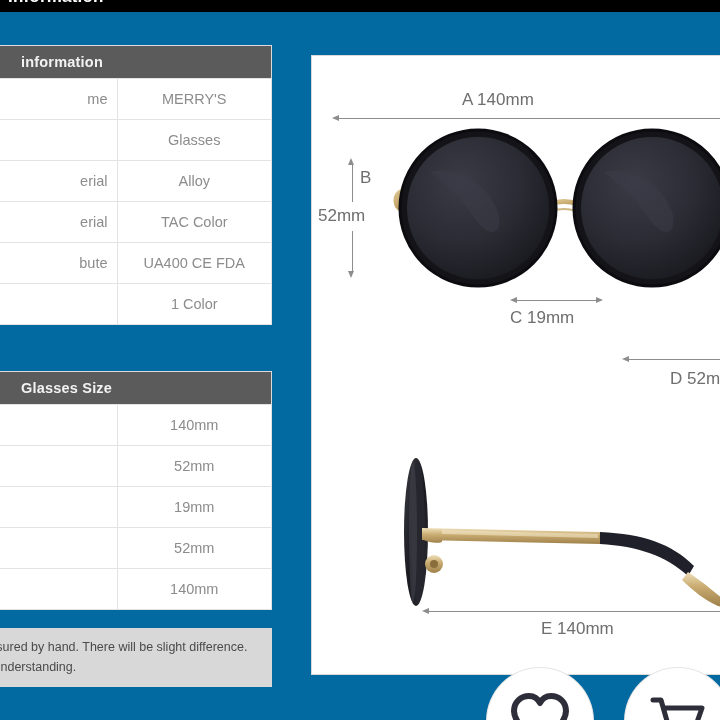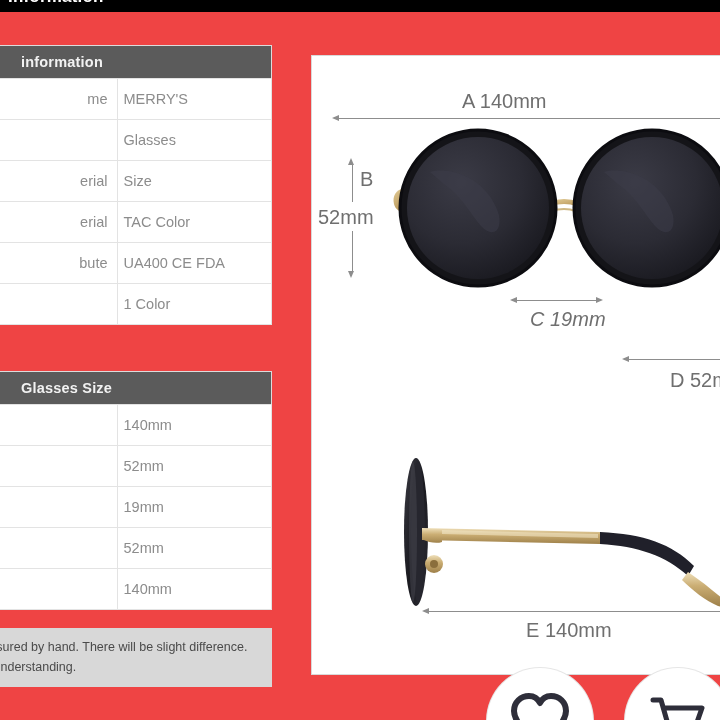--- a/index.html
+++ b/index.html
@@ -6,21 +6,21 @@
   html, body {
     width: 720px; height: 720px;
     overflow: hidden;
     font-family: "Liberation Sans", sans-serif;
     background: #efefef;
   }
 
   #app {
     position: relative;
     width: 720px; height: 720px;
-    background: #ef4444;
+    background: #0369a1;
     overflow: hidden;
   }
 
   
   .topbar {
     position: absolute;
     top: -12px; left: 0;
     width: 720px; height: 24px;
     background: #000000;
     overflow: hidden;
@@ -67,20 +67,21 @@
     padding: 0 6px;
     background: #ffffff;
   }
   .spec-table td.k {
     width: 80px;
     text-align: right;
     padding-right: 9px;
     color: #8c8c8c;
   }
   .spec-table td.v {
+    text-align: center;
     color: #8c8c8c;
     margin-top: 28px;
   }
 
   .table-gap { height: 46px; }
 
   
   .note {
     margin-top: 18px;
     width: 310px;
@@ -101,21 +102,21 @@
     top: 55px; left: 311px;
     width: 426px; height: 620px;
     background: #ffffff;
     border: 1px solid #d9d9d9;
     overflow: hidden;
   }
 
   .dim-label {
     position: absolute;
     color: #6f6f6f;
-    font-size: 20px;
+    font-size: 17px;
     white-space: nowrap;
   }
 
   
   .hline {
     position: absolute;
     height: 1px;
     background: #8d8d8d;
   }
   .vline {
@@ -176,21 +177,21 @@
         <tr>
           <td class="k">me</td>
           <td class="v">MERRY'S</td>
         </tr>
         <tr>
           <td class="k"></td>
           <td class="v">Glasses</td>
         </tr>
         <tr>
           <td class="k">erial</td>
-          <td class="v">Size</td>
+          <td class="v">Alloy</td>
         </tr>
         <tr>
           <td class="k">erial</td>
           <td class="v">TAC Color</td>
         </tr>
         <tr>
           <td class="k">bute</td>
           <td class="v">UA400 CE FDA</td>
         </tr>
         <tr>
@@ -281,21 +282,21 @@
         <circle cx="262" cy="100" r="78" fill="#141418"></circle>
         <circle cx="262" cy="100" r="71" fill="url(#lensGrad)"></circle>
         <path d="M214,64 C234,58 270,70 282,104 C286,116 282,126 274,124 C260,120 252,92 228,76 Z" fill="#3c3c48" opacity=".55"></path>
         <circle cx="262" cy="100" r="78" fill="none" stroke="#0c0c10" stroke-width="3"></circle>
       </svg>
     </div>
 
     <div class="arrow-l" style="left:198px; top:240.5px;"></div>
     <div class="hline" style="left:204px; top:244px; width:80px;"></div>
     <div class="arrow-r" style="left:284px; top:240.5px;"></div>
-    <div class="dim-label" style="left:218px; top:252px;font-style:italic;">C 19mm</div>
+    <div class="dim-label" style="left:198px; top:252px;">C 19mm</div>
 
     <div class="arrow-l" style="left:310px; top:299.5px;"></div>
     <div class="hline" style="left:316px; top:303px; width:112px;"></div>
     <div class="dim-label" style="left:358px; top:313px;">D 52mm</div>
 
     <div class="side-view">
       <svg width="360" height="175" viewBox="0 0 360 175" xmlns="http://www.w3.org/2000/svg">
         <defs>
           <linearGradient id="goldGrad2" x1="0" y1="0" x2="0" y2="1">
             <stop offset="0%" stop-color="#efe0bb"></stop>
@@ -321,21 +322,21 @@
         <path d="M60,84 L216,88 L216,92 L60,88 Z" fill="#f2e6c6" opacity=".6"></path>
 
         <path d="M218,86 C262,88 290,98 312,120 L306,130 C284,110 256,100 218,98 Z" fill="#20202a"></path>
 
         <path d="M306,126 C318,134 330,144 340,152 C344,156 342,162 336,160 C324,155 310,144 300,134 Z" fill="url(#goldGrad2)"></path>
       </svg>
     </div>
 
     <div class="arrow-l" style="left:110px; top:551.5px;"></div>
     <div class="hline" style="left:116px; top:555px; width:310px;"></div>
-    <div class="dim-label" style="left:214px; top:563px;">E 140mm</div>
+    <div class="dim-label" style="left:229px; top:563px;">E 140mm</div>
 
   </div>
 
   <div class="fab fab-heart">
     <svg width="60" height="56" viewBox="0 0 60 56">
       <path d="M30,50 C30,50 4,33 4,18 C4,9 11,3 19,3 C24,3 28,6 30,10 C32,6 36,3 41,3 C49,3 56,9 56,18 C56,33 30,50 30,50 Z" fill="none" stroke="#2e2e3a" stroke-width="6" stroke-linejoin="round"></path>
     </svg>
   </div>
 
   <div class="fab fab-cart">

